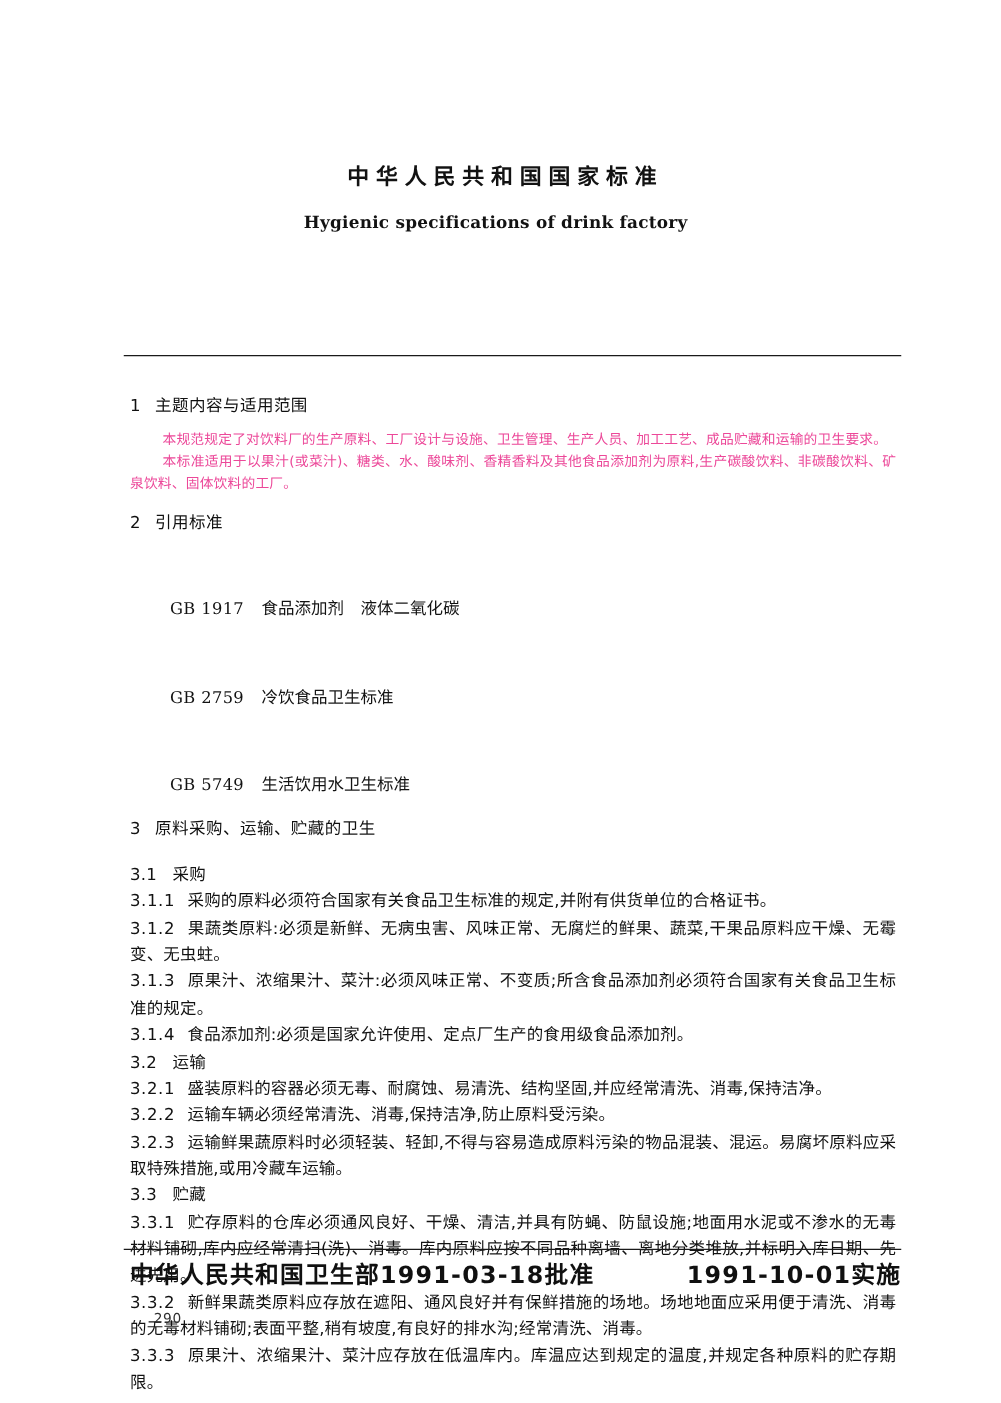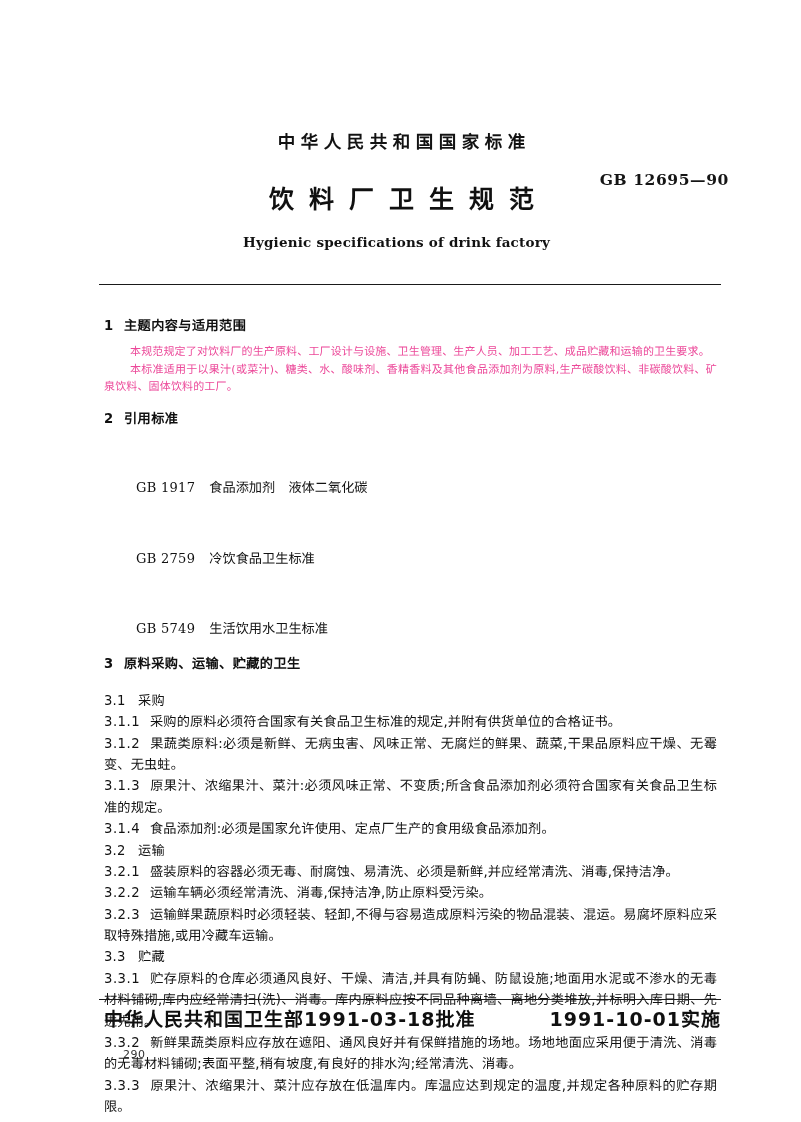--- a/index.html
+++ b/index.html
@@ -97,21 +97,21 @@
   
   .content {
     position: absolute;
     left: 104px;
     top: 316px;
     width: 613px;
   }
 
   .h2 {
     font-size: 13.2px;
-    font-weight: bold;
+    font-weight: normal;
     letter-spacing: 0.4px;
     margin: 0 0 7px 0;
     line-height: 1.5;
     color: #101010;
   }
   .h2 .num {
     display: inline-block;
     min-width: 20px;
     font-family: "DejaVu Sans", "Liberation Sans", sans-serif;
   }
@@ -214,24 +214,20 @@
   }
 </style>
 </head>
 <body>
 
 <div class="page">
 
   <div class="masthead">
     <div class="org-title">中华人民共和国国家标准</div>
 
-    <div class="title-row">
-      <div class="doc-title">饮料厂卫生规范</div>
-      <div class="std-number">GB 12695—90</div>
-    </div>
 
     <div class="en-subtitle">Hygienic specifications of drink factory</div>
   </div>
 
   <div class="rule rule-top"></div>
 
   <div class="content">
 
     <div class="h2">
       <span class="num">1</span><span>主题内容与适用范围</span>
@@ -277,21 +273,21 @@
       <span class="num">3.1.3</span><span>原果汁、浓缩果汁、菜汁:必须风味正常、不变质;所含食品添加剂必须符合国家有关食品卫生标准的规定。</span>
     </p>
     <p class="clause">
       <span class="num">3.1.4</span><span>食品添加剂:必须是国家允许使用、定点厂生产的食用级食品添加剂。</span>
     </p>
 
     <div class="h3">
       <span class="num">3.2</span><span>运输</span>
     </div>
     <p class="clause">
-      <span class="num">3.2.1</span><span>盛装原料的容器必须无毒、耐腐蚀、易清洗、必须是新鲜,并应经常清洗、消毒,保持洁净。</span>
+      <span class="num">3.2.1</span><span>盛装原料的容器必须无毒、耐腐蚀、易清洗、结构坚固,并应经常清洗、消毒,保持洁净。</span>
     </p>
     <p class="clause">
       <span class="num">3.2.2</span><span>运输车辆必须经常清洗、消毒,保持洁净,防止原料受污染。</span>
     </p>
     <p class="clause">
       <span class="num">3.2.3</span><span>运输鲜果蔬原料时必须轻装、轻卸,不得与容易造成原料污染的物品混装、混运。易腐坏原料应采取特殊措施,或用冷藏车运输。</span>
     </p>
 
     <div class="h3">
       <span class="num">3.3</span><span>贮藏</span>

